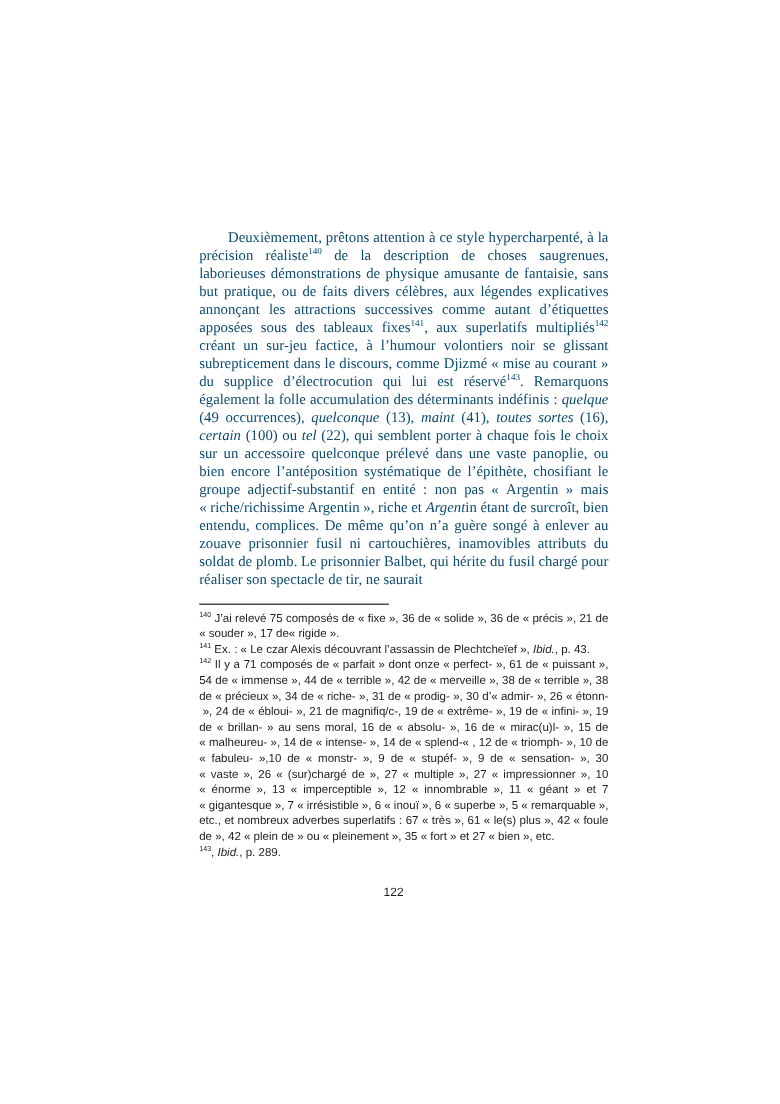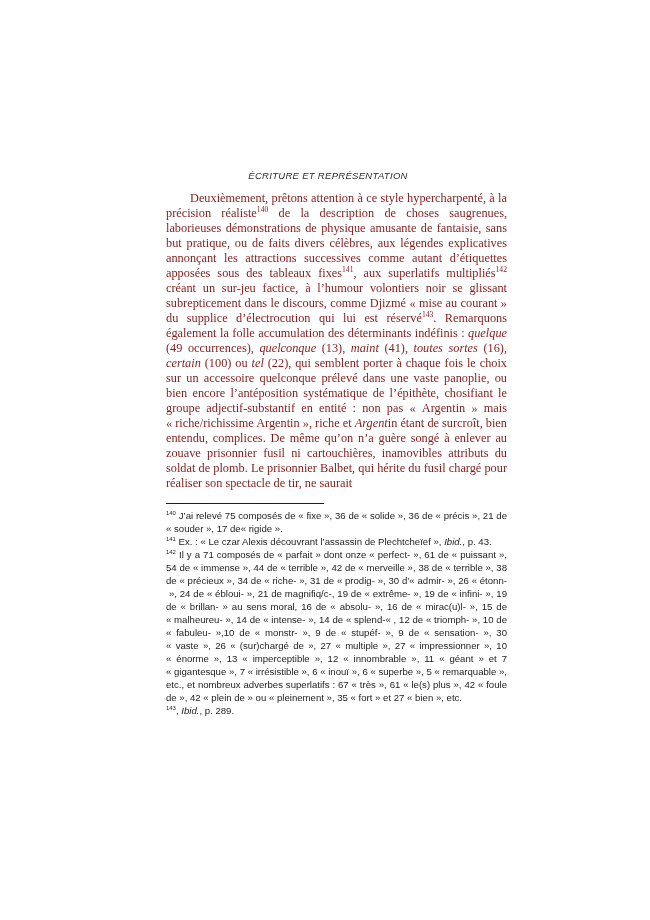--- a/index.html
+++ b/index.html
@@ -28,21 +28,21 @@
   }
   .body-text {
     position: absolute;
     top: 191px; left: 166px; width: 341px;
     margin: 0;
     font-family: "Liberation Serif", serif;
     font-size: 12.3px;
     line-height: 15px;
     text-align: justify;
     text-indent: 24px;
-    color: #7f1d1d;
+    color: #0c4a6e;
   }
   sup {
     font-size: 0.62em;
     line-height: 0;
     vertical-align: super;
   }
   .it { font-style: italic; }
   .footnote-separator {
     position: absolute;
     top: 503px; left: 166px; width: 158px;
@@ -65,26 +65,26 @@
     text-align: center;
     font-family: "Liberation Sans", sans-serif;
     font-size: 10px;
     color: #1d1d1d;
   }
 </style>
 </head>
 <body>
 
 <div class="page">
-  <div class="running-header">ÉCRITURE ET REPRÉSENTATION</div>
 
   <p class="body-text"><span>Deuxièmement, prêtons attention à ce style hypercharpenté, à la précision réaliste</span><sup>140</sup><span> de la description de choses saugrenues, laborieuses démonstrations de physique amusante de fantaisie, sans but pratique, ou de faits divers célèbres, aux légendes explicatives annonçant les attractions successives comme autant d’étiquettes apposées sous des tableaux fixes</span><sup>141</sup><span>, aux superlatifs multipliés</span><sup>142</sup><span> créant un sur-jeu factice, à l’humour volontiers noir se glissant subrepticement dans le discours, comme Djizmé «&nbsp;mise au courant&nbsp;» du supplice d’électrocution qui lui est réservé</span><sup>143</sup><span>. Remarquons également la folle accumulation des déterminants indéfinis&nbsp;: </span><span class="it">quelque</span><span> (49 occurrences), </span><span class="it">quelconque</span><span> (13), </span><span class="it">maint</span><span> (41), </span><span class="it">toutes sortes</span><span> (16), </span><span class="it">certain</span><span> (100) ou </span><span class="it">tel</span><span> (22), qui semblent porter à chaque fois le choix sur un accessoire quelconque prélevé dans une vaste panoplie, ou bien encore l’antéposition systématique de l’épithète, chosifiant le groupe adjectif-substantif en entité&nbsp;: non pas «&nbsp;Argentin&nbsp;» mais «&nbsp;riche/richissime Argentin&nbsp;», riche et </span><span class="it">Argent</span><span>in étant de surcroît, bien entendu, complices. De même qu’on n’a guère songé à enlever au zouave prisonnier fusil ni cartouchières, inamovibles attributs du soldat de plomb. Le prisonnier Balbet, qui hérite du fusil chargé pour réaliser son spectacle de tir, ne saurait</span></p>
 
   <div class="footnote-separator"></div>
 
   <div class="footnotes">
       <p class="footnote"><sup>140</sup><span> J’ai relevé 75 composés de «&nbsp;fixe&nbsp;», 36 de «&nbsp;solide&nbsp;», 36 de «&nbsp;précis&nbsp;», 21 de «&nbsp;souder&nbsp;», 17 de«&nbsp;rigide&nbsp;».</span></p>
       <p class="footnote"><sup>141</sup><span> Ex.&nbsp;: «&nbsp;Le czar Alexis découvrant l’assassin de Plechtcheïef&nbsp;», </span><span class="it">Ibid.</span><span>, p. 43.</span></p>
       <p class="footnote"><sup>142</sup><span> Il y a 71 composés de «&nbsp;parfait&nbsp;» dont onze «&nbsp;perfect-&nbsp;», 61 de «&nbsp;puissant&nbsp;», 54 de «&nbsp;immense&nbsp;», 44 de «&nbsp;terrible&nbsp;», 42 de «&nbsp;merveille&nbsp;», 38 de «&nbsp;terrible&nbsp;», 38 de «&nbsp;précieux&nbsp;», 34 de «&nbsp;riche-&nbsp;», 31 de «&nbsp;prodig-&nbsp;», 30 d’«&nbsp;admir-&nbsp;», 26 «&nbsp;étonn-&nbsp;», 24 de «&nbsp;ébloui-&nbsp;», 21 de magnifiq/c-, 19 de «&nbsp;extrême-&nbsp;», 19 de «&nbsp;infini-&nbsp;», 19 de «&nbsp;brillan-&nbsp;» au sens moral, 16 de «&nbsp;absolu-&nbsp;», 16 de «&nbsp;mirac(u)l-&nbsp;», 15 de «&nbsp;malheureu-&nbsp;», 14 de «&nbsp;intense-&nbsp;», 14 de «&nbsp;splend-«&nbsp;, 12 de «&nbsp;triomph-&nbsp;», 10 de «&nbsp;fabuleu-&nbsp;»,10 de «&nbsp;monstr-&nbsp;», 9 de «&nbsp;stupéf-&nbsp;», 9 de «&nbsp;sensation-&nbsp;», 30 «&nbsp;vaste&nbsp;», 26 «&nbsp;(sur)chargé de&nbsp;», 27 «&nbsp;multiple&nbsp;», 27 «&nbsp;impressionner&nbsp;», 10 «&nbsp;énorme&nbsp;», 13 «&nbsp;imperceptible&nbsp;», 12 «&nbsp;innombrable&nbsp;», 11 «&nbsp;géant&nbsp;» et 7 «&nbsp;gigantesque&nbsp;», 7 «&nbsp;irrésistible&nbsp;», 6 «&nbsp;inouï&nbsp;», 6 «&nbsp;superbe&nbsp;», 5 «&nbsp;remarquable&nbsp;», etc., et nombreux adverbes superlatifs&nbsp;: 67 «&nbsp;très&nbsp;», 61 «&nbsp;le(s) plus&nbsp;», 42 «&nbsp;foule de&nbsp;», 42 «&nbsp;plein de&nbsp;» ou «&nbsp;pleinement&nbsp;», 35 «&nbsp;fort&nbsp;» et 27 «&nbsp;bien&nbsp;», etc.</span></p>
       <p class="footnote"><sup>143</sup><span>, </span><span class="it">Ibid.</span><span>, p. 289.</span></p>
     </div>
 
+  <div class="page-number">122</div>
 </div>
 
 </body></html>

